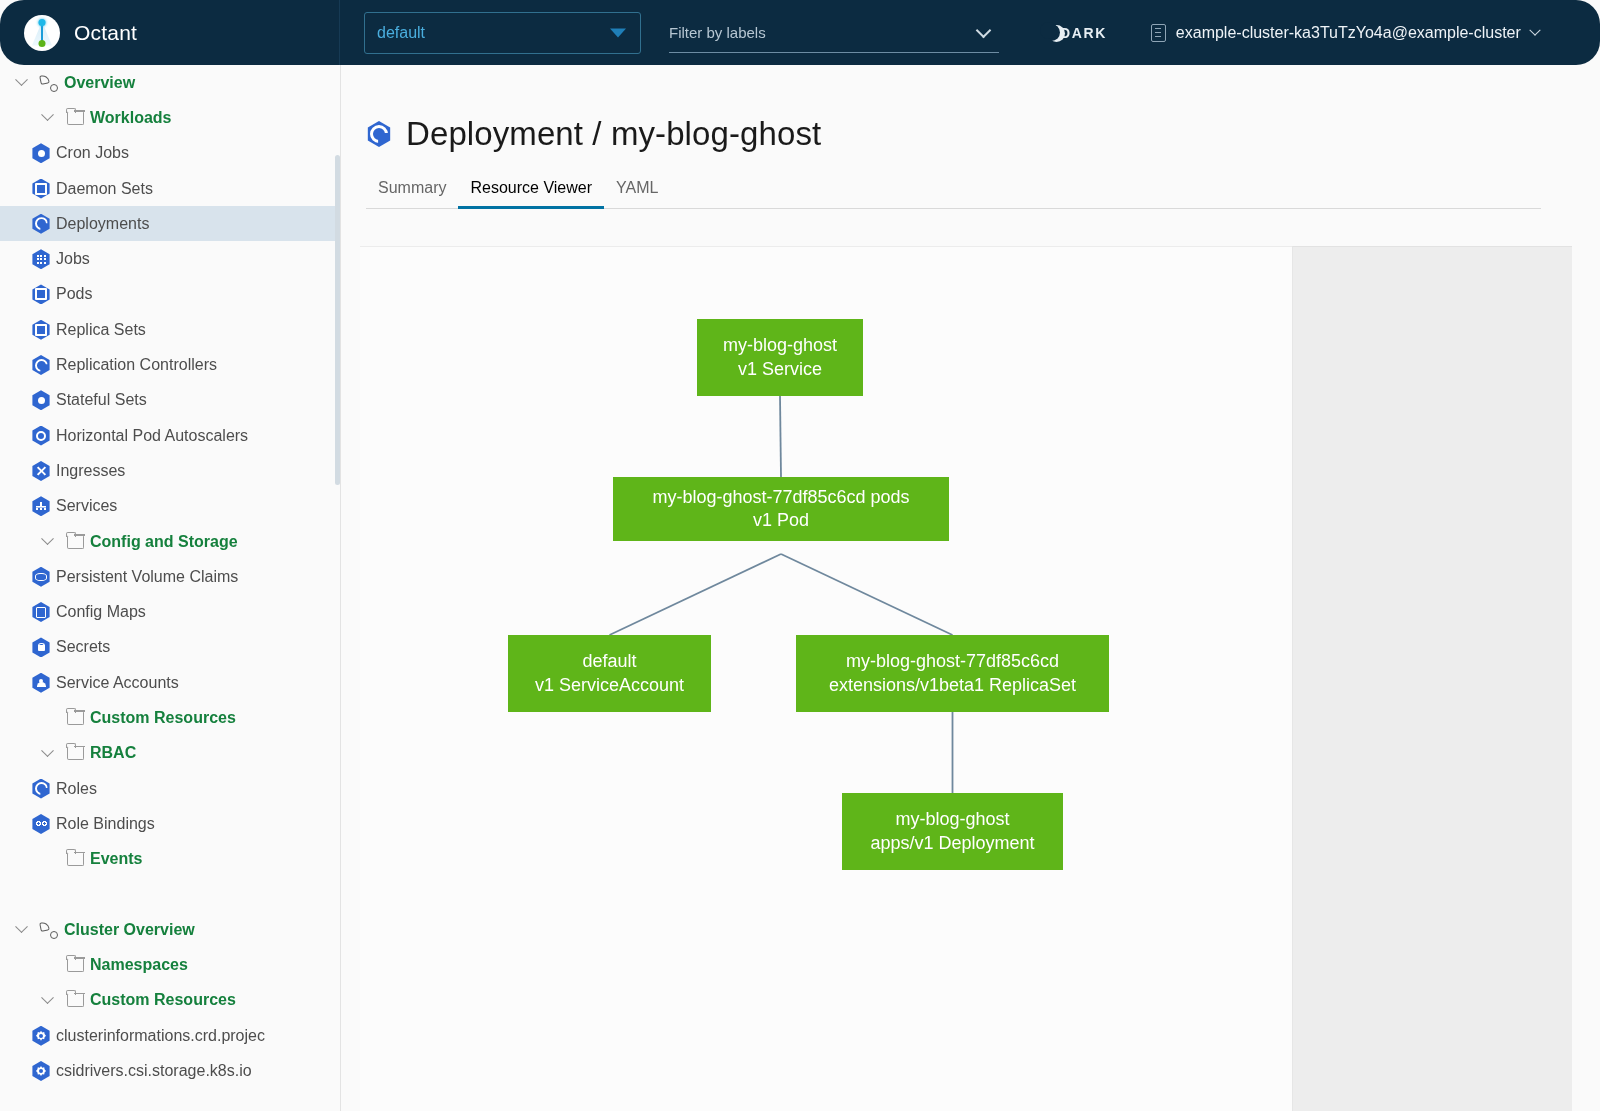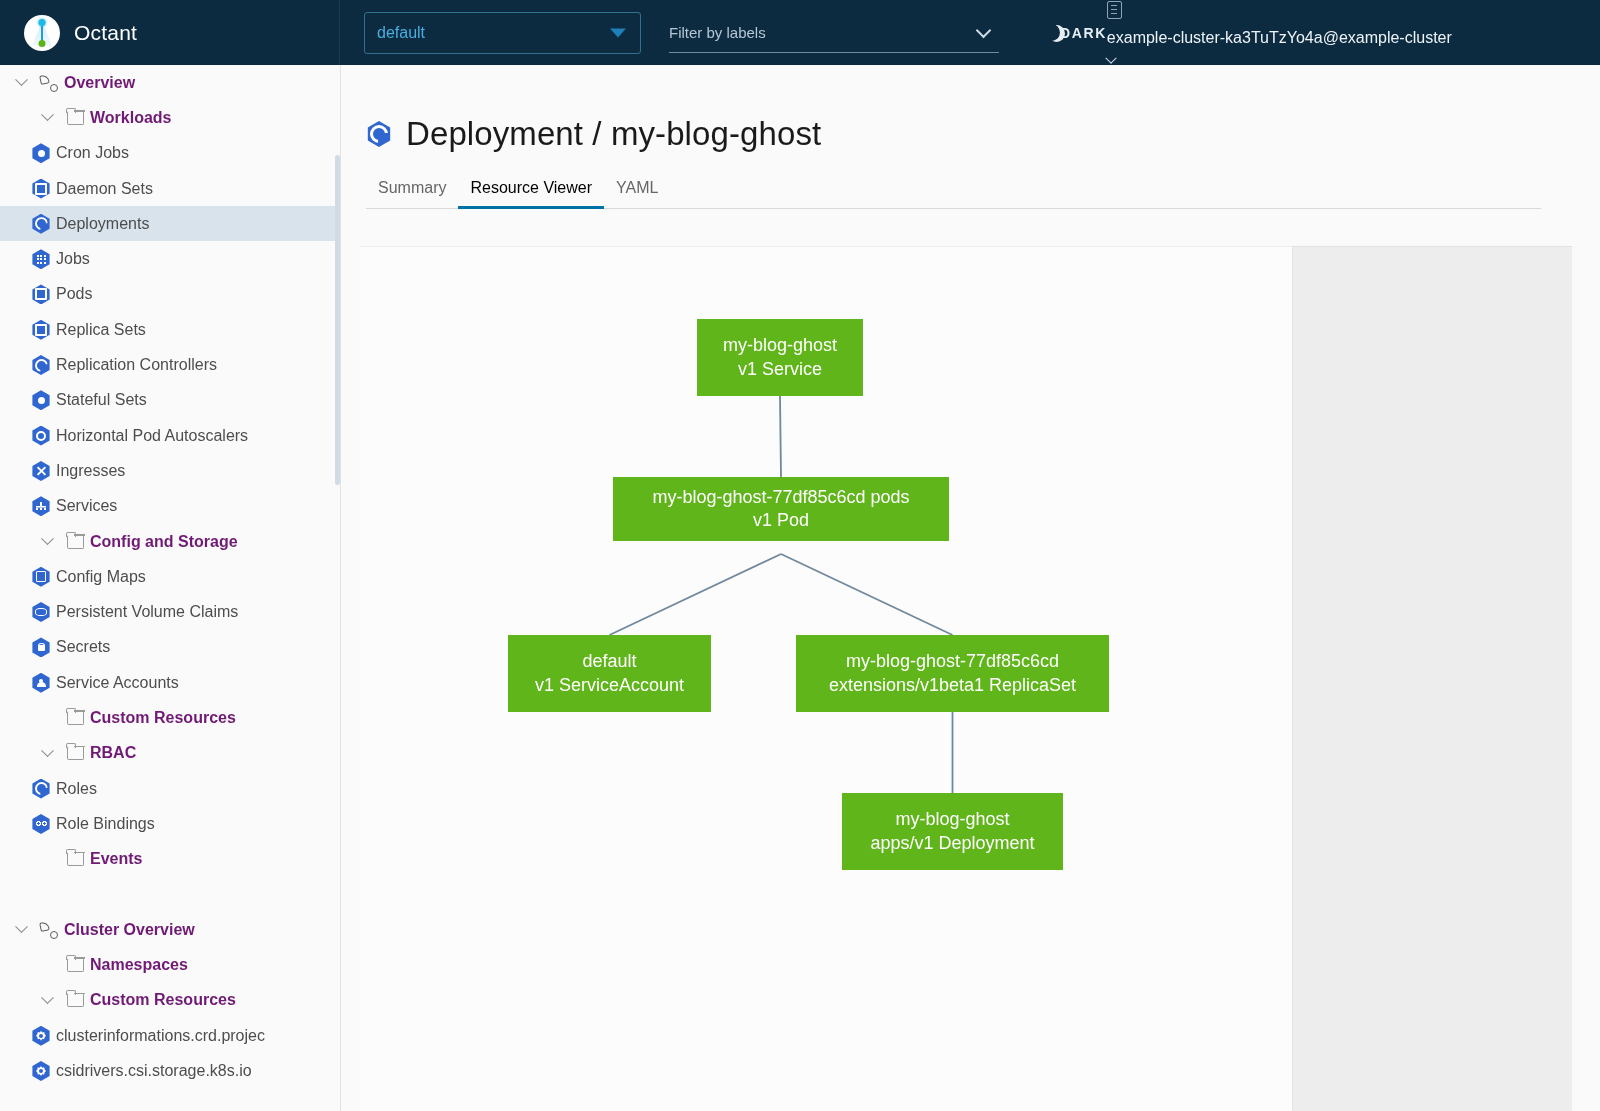--- a/index.html
+++ b/index.html
@@ -8,21 +8,21 @@
     font-family: "Liberation Sans", sans-serif;
     background: #fafafa;
     overflow: hidden;
   }
 
   
   .header {
     position: absolute; top: 0; left: 0;
     width: 1600px; height: 65px;
     background: #0c2b41;
-    display: flex; align-items: center;
+    display: flex; align-items: center; border-radius: 24px;
   }
   .brand {
     width: 340px; height: 65px;
     display: flex; align-items: center; gap: 14px;
     padding-left: 24px;
     border-right: 1px solid #163a54;
   }
   .logo-circle {
     width: 36px; height: 36px; border-radius: 50%;
     background: #ffffff;
@@ -116,23 +116,23 @@
     content: ''; position: absolute; left: -3px; top: -2px;
     width: 17px; height: 17px; border-radius: 50%;
     background: #0c2b41;
   }
   .dark-text {
     color: #e7eef3; font-size: 14px; font-weight: bold;
     letter-spacing: 1.6px;
   }
 
   .cluster-sel {
-    display: flex; gap: 10px;
+    margin-left: 44px;
+    display: flex; align-items: center; gap: 10px;
     cursor: pointer;
-    flex-direction: column;
   }
   .cluster-icon {
     width: 15px; height: 18px;
     border: 1.6px solid #8fa5b6;
     border-radius: 2px;
     position: relative;
   }
   .cluster-icon:before {
     content: ''; position: absolute; left: 3px; top: 3px;
     width: 6px; height: 1.6px; background: #8fa5b6;
@@ -174,21 +174,21 @@
     width: 9px; height: 9px;
     border-right: 1.8px solid #8a8a8a;
     border-bottom: 1.8px solid #8a8a8a;
     transform: rotate(45deg) translate(-2px,-2px);
   }
   .nav-row .ico { width: 30px; flex: 0 0 30px; display: flex; align-items: center; justify-content: center; }
   .nav-label { font-size: 16px; }
   .nav-row.lvl0 { padding-left: 8px; }
   .nav-row.lvl1 { padding-left: 34px; }
   .nav-row.lvl2 { }
-  .bold { font-weight: bold; color: #701a75; }
+  .bold { font-weight: bold; color: #15803d; }
 
   
   .folder {
     width: 17px; height: 14px; position: relative;
     border: 1.6px solid #9a9a9a; border-radius: 2px;
     border-top-color: transparent;
   }
   .folder:before {
     content: ''; position: absolute; left: -1.6px; top: -4px;
     width: 8px; height: 4px;
@@ -528,30 +528,30 @@
           <span class="v"></span>
         </span>
         <span class="ico">
           <span class="folder"></span>
         </span>
         <span class="nav-label bold">Config and Storage</span>
       </div>
       <div class="nav-row lvl2">
         <span class="exp"></span>
         <span class="ico">
+          <span class="k8s pvc"></span>
+        </span>
+        <span class="nav-label">Persistent Volume Claims</span>
+      </div>
+      <div class="nav-row lvl2">
+        <span class="exp"></span>
+        <span class="ico">
           <span class="k8s cm"></span>
         </span>
         <span class="nav-label">Config Maps</span>
-      </div>
-      <div class="nav-row lvl2">
-        <span class="exp"></span>
-        <span class="ico">
-          <span class="k8s pvc"></span>
-        </span>
-        <span class="nav-label">Persistent Volume Claims</span>
       </div>
       <div class="nav-row lvl2">
         <span class="exp"></span>
         <span class="ico">
           <span class="k8s lock"></span>
         </span>
         <span class="nav-label">Secrets</span>
       </div>
       <div class="nav-row lvl2">
         <span class="exp"></span>

